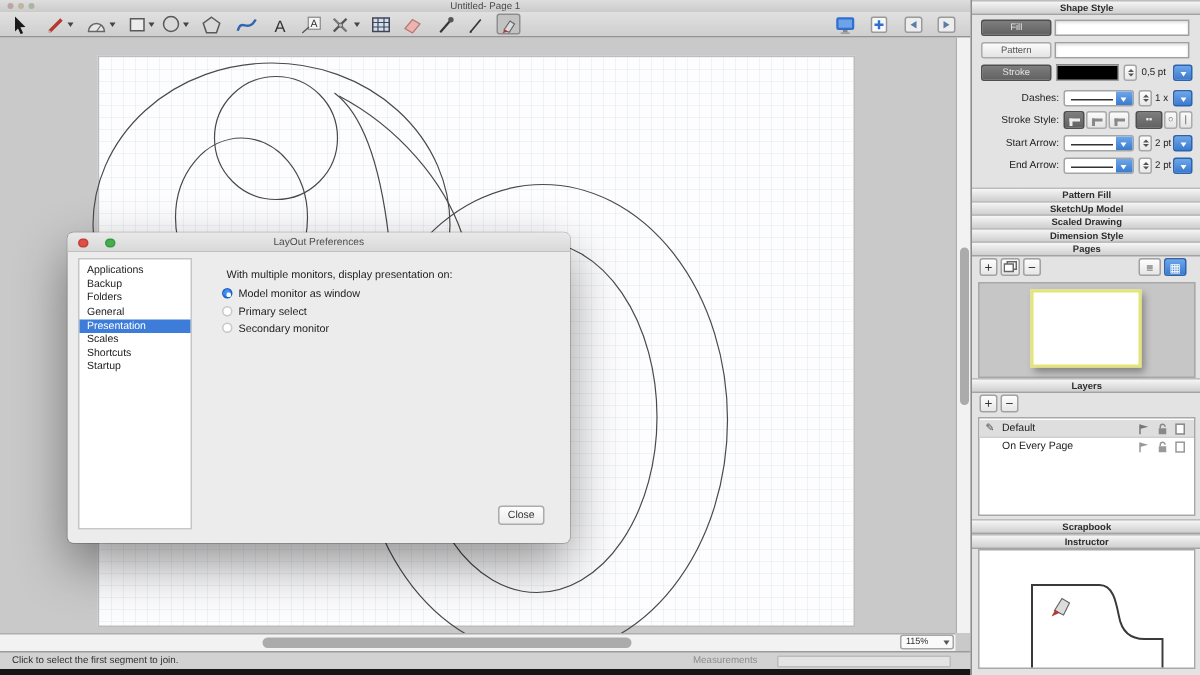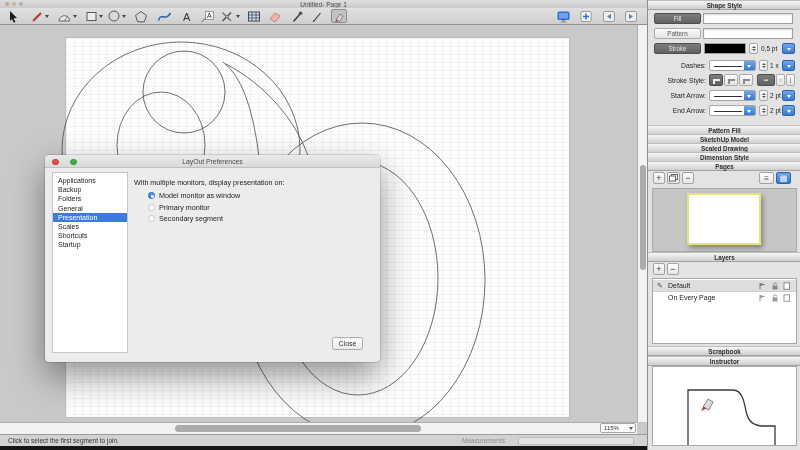--- a/index.html
+++ b/index.html
@@ -42,21 +42,21 @@
 
   
   .dialog{left:45px;top:155px;width:335px;height:207px;background:#ececec;border-radius:4px;
           box-shadow:0 14px 34px rgba(0,0,0,.42),0 0 0 .5px rgba(0,0,0,.25);}
   .dtitlebar{left:0;top:0;width:335px;height:13px;background:linear-gradient(#e9e9e9,#d9d9d9);border-bottom:1px solid #c0c0c0;border-radius:4px 4px 0 0;}
   .dtitle{left:0;top:0;width:335px;text-align:center;font-size:6.8px;line-height:13px;color:#4c4c4c;}
   .tl{top:3.5px;width:6.5px;height:6.5px;border-radius:50%;}
   .dlist{left:7px;top:17px;width:76px;height:181px;background:#fff;border:1px solid #c6c6c6;font-size:7px;color:#222;padding-top:3px;}
   .dlist .it{height:9.2px;line-height:9.2px;padding-left:5px;}
   .dlist .it.sel{background:#3d7cd9;color:#fff;}
-  .dheading{left:89px;top:23px;font-size:7.2px;color:#222;}
+  .dheading{left:106px;top:23px;font-size:7.2px;color:#222;}
   .optrow{left:103px;height:9px;}
   .radio{position:absolute;left:0;top:1px;width:7px;height:7px;border-radius:50%;background:#fff;border:1px solid #c7c7c7;}
   .radio.on{background:radial-gradient(circle at 50% 40%,#56a0f5,#1e6fe0);border:1px solid #1a5fc4;}
   .radio.on::after{content:"";position:absolute;left:2px;top:2px;width:2.5px;height:2.5px;border-radius:50%;background:#fff;}
   .optlabel{position:absolute;left:11px;top:0;font-size:7.2px;line-height:9px;color:#222;white-space:nowrap;}
   .closebtn{left:287px;top:182px;width:31px;height:12.5px;background:linear-gradient(#fdfdfd,#ececec);border:1px solid #ababab;border-radius:2.5px;
             font-size:7px;line-height:11px;text-align:center;color:#333;}
 
   
   .panel{left:647px;top:0;width:153px;height:450px;background:#e3e3e3;border-left:1px solid #8d8d8d;}
@@ -268,25 +268,25 @@
       <div class="it">Shortcuts</div>
       <div class="it">Startup</div>
     </div>
     <div class="abs dheading">With multiple monitors, display presentation on:</div>
     <div class="abs optrow" style="top:36px">
       <span class="radio on"></span>
       <span class="optlabel">Model monitor as window</span>
     </div>
     <div class="abs optrow" style="top:47.5px">
       <span class="radio"></span>
-      <span class="optlabel">Primary monitor</span>
+      <span class="optlabel">Primary select</span>
     </div>
     <div class="abs optrow" style="top:59px">
       <span class="radio"></span>
-      <span class="optlabel">Secondary segment</span>
+      <span class="optlabel">Secondary monitor</span>
     </div>
     <div class="abs closebtn">Close</div>
   </div>
 
   <div class="abs statusbar">
     <div class="abs statusmsg">Click to select the first segment to join.</div>
     <div class="abs measlabel">Measurements</div>
     <div class="abs measfield"></div>
   </div>
   <div class="abs blackstrip"></div>

